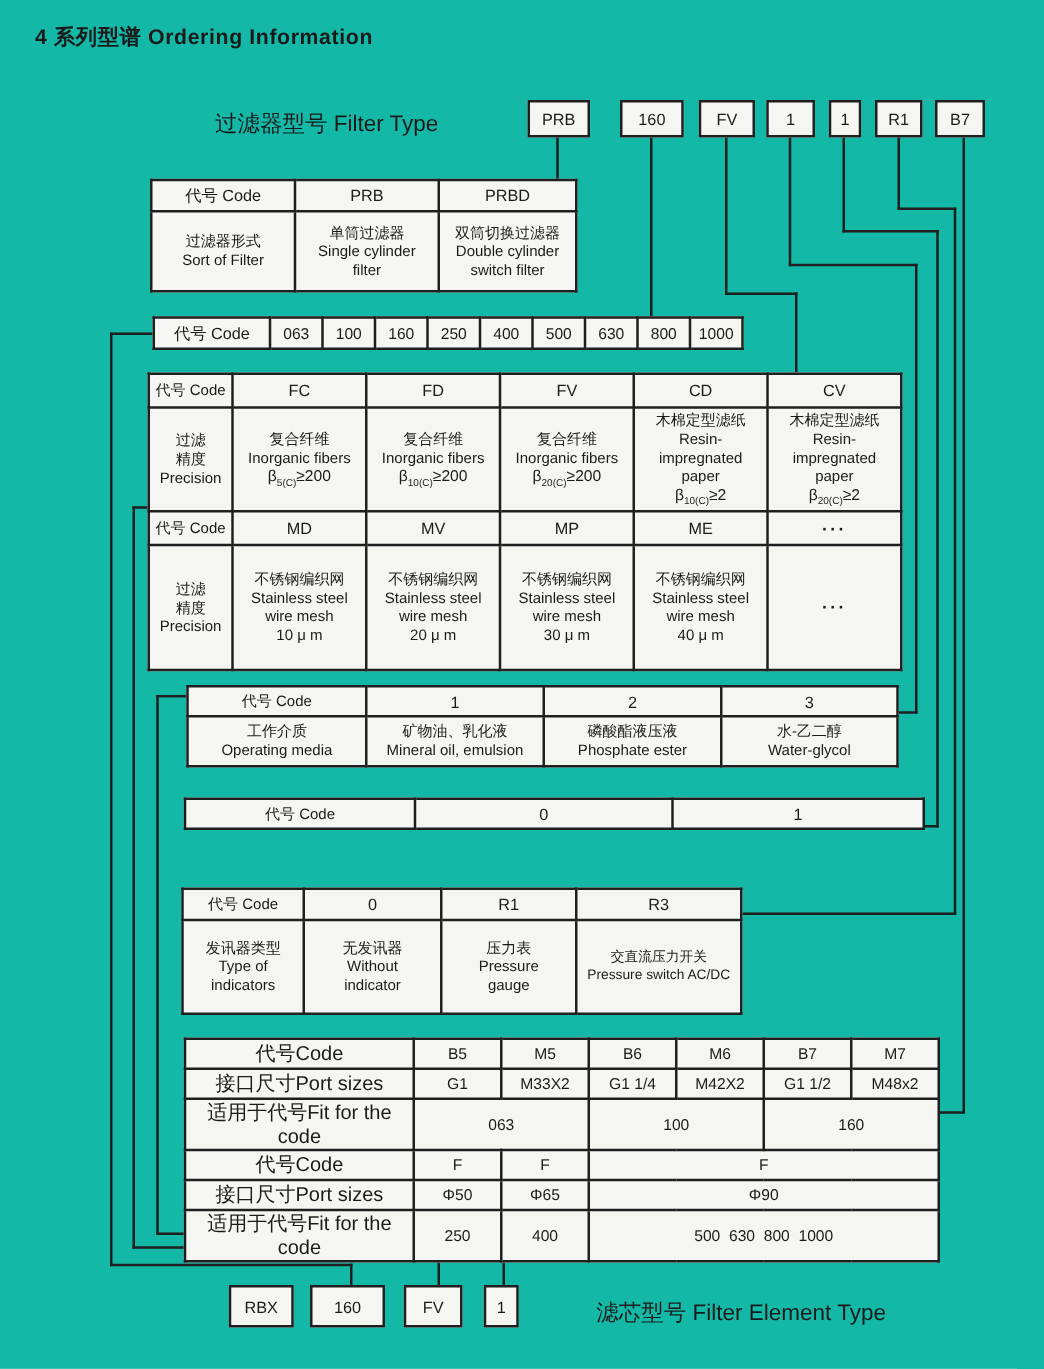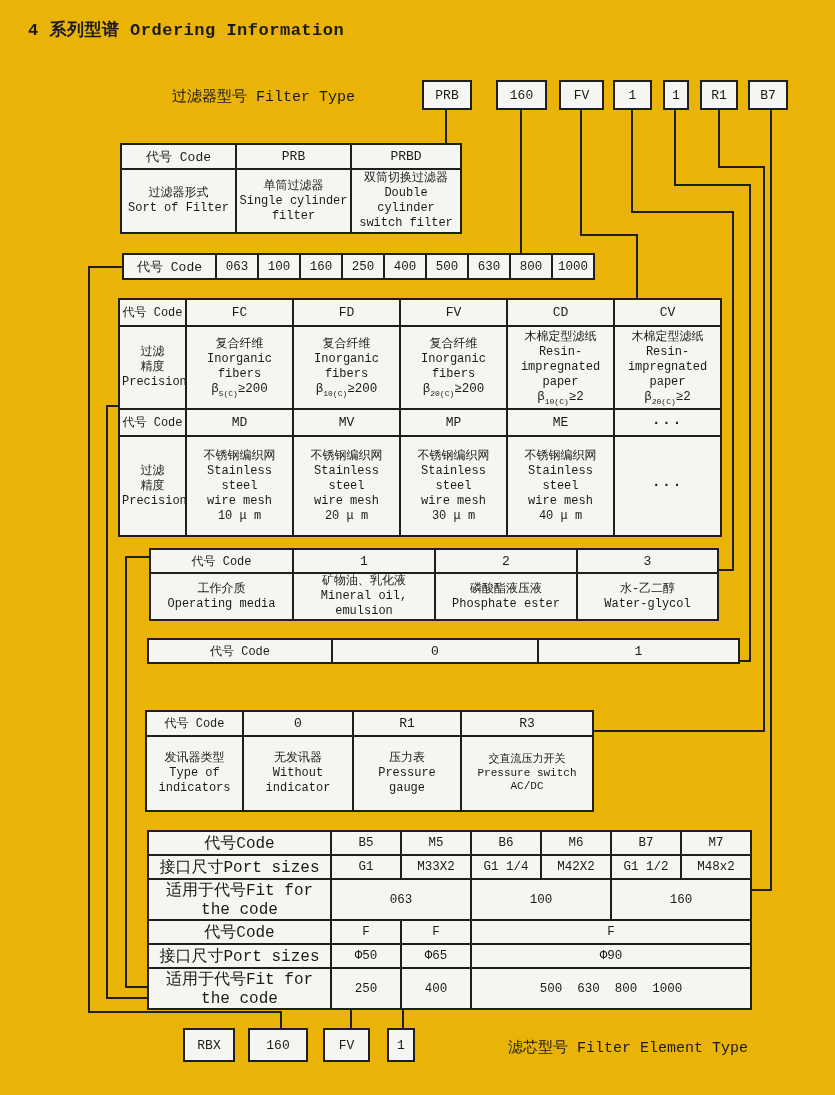--- a/index.html
+++ b/index.html
@@ -1,24 +1,24 @@
 <!DOCTYPE html>
 <html><head>
 <meta charset="utf-8">
 <style>
   html,body{margin:0;padding:0;}
   body{background:#e9e9e7;}
   #canvas{
     position:relative;width:835px;height:1095px;margin:0 auto;
-    background:#eab308;color:#1a1a1a;
-    font-family:Liberation Mono, monospace;
+    background:#14b8a6;color:#1a1a1a;
+    font-family:Liberation Sans, sans-serif;
     overflow:hidden;
   }
   .heading{position:absolute;font-weight:bold;font-size:17px;letter-spacing:.5px;white-space:nowrap;}
-  .side-label{position:absolute;font-size:15px;white-space:nowrap;}
+  .side-label{position:absolute;font-size:18px;white-space:nowrap;}
   .code-box{
     position:absolute;height:30px;border:2px solid #1f1f1f;box-sizing:border-box;
     display:flex;align-items:center;justify-content:center;
     font-size:13px;background:#f5f5f2;z-index:3;
   }
   table.tb{
     position:absolute;border-collapse:collapse;table-layout:fixed;
     background:#f5f5f2;z-index:2;
   }
   table.tb td{
@@ -329,21 +329,21 @@
       <td class="fs125" colspan="4" style="white-space:pre">500  630  800  1000</td>
     </tr>
   </tbody>
     </table>
 
   <div class="code-box" style="left:183px;top:1028px;width:52px;height:34px;text-align:center;">RBX</div>
   <div class="code-box" style="left:248px;top:1028px;width:60px;height:34px;">160</div>
   <div class="code-box" style="left:323px;top:1028px;width:47px;height:34px;">FV</div>
   <div class="code-box" style="left:387px;top:1028px;width:28px;height:34px;">1</div>
 
-  <div class="side-label" style="left:508px;top:1038px;">滤芯型号 Filter Element Type</div>
+  <div class="side-label" style="left:477px;top:1038px;">滤芯型号 Filter Element Type</div>
 
   <div class="ln" style="left:445px;top:108px;width:2px;height:37px;"></div>
 
   <div class="ln" style="left:520px;top:108px;width:2px;height:147px;"></div>
 
   <div class="ln" style="left:580px;top:108px;width:2px;height:128px;"></div>
   <div class="ln" style="left:580px;top:234px;width:58px;height:2px;"></div>
   <div class="ln" style="left:636px;top:234px;width:2px;height:66px;"></div>
 
   <div class="ln" style="left:631px;top:108px;width:2px;height:105px;"></div>

